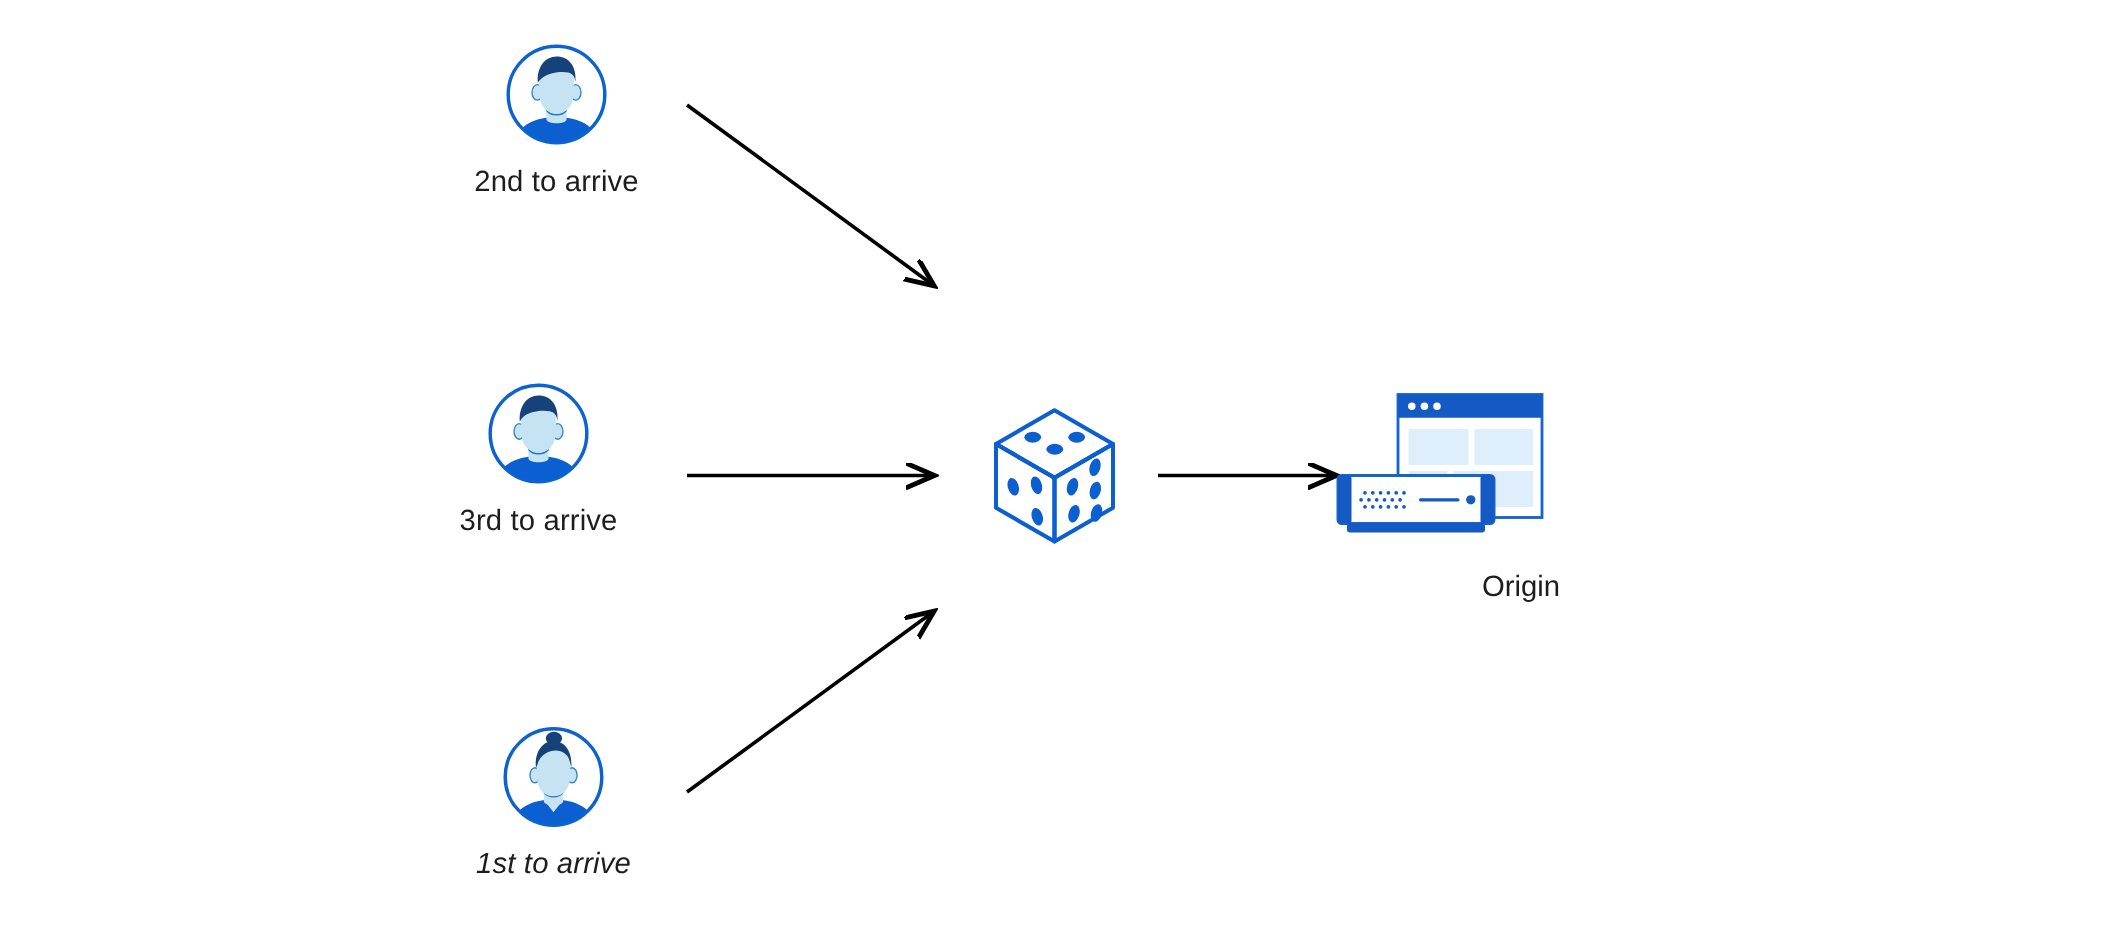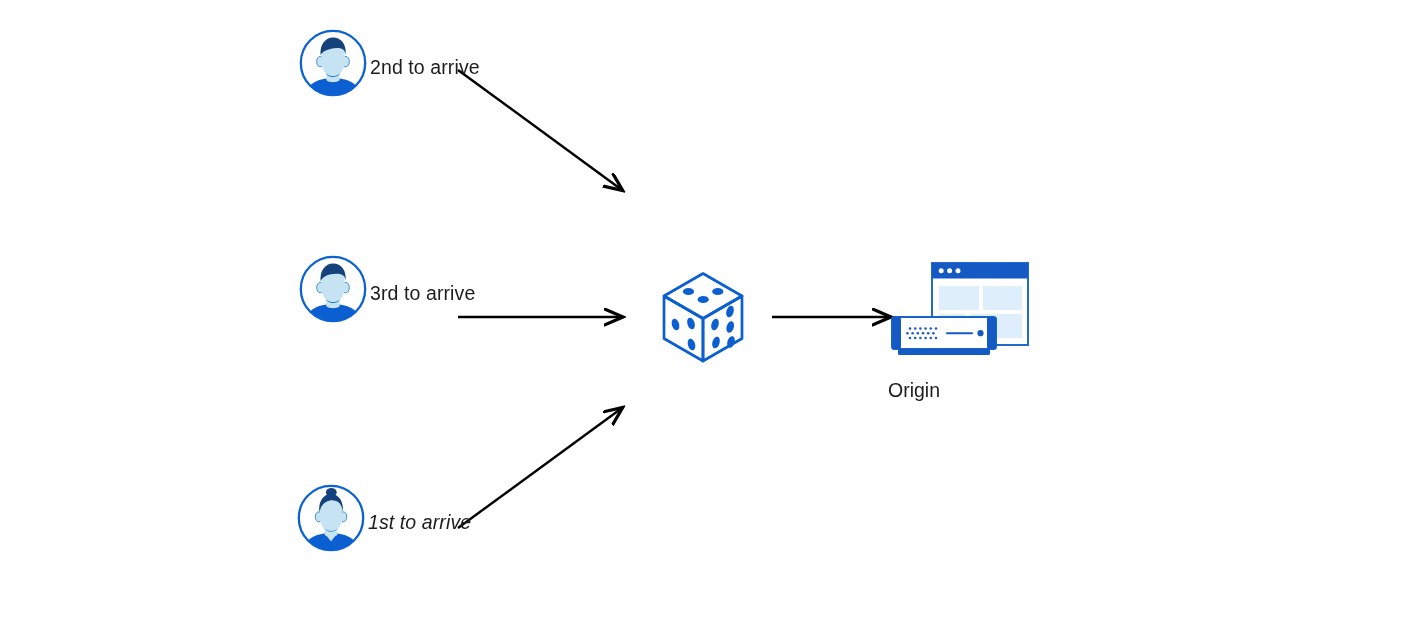--- a/index.html
+++ b/index.html
@@ -14,20 +14,21 @@
   #canvas {
     position: relative;
     width: 1405px;
     height: 633px;
     background: #ffffff;
     overflow: hidden;
   }
   .node {
     position: absolute;
     display: flex;
+    flex-direction: column;
     align-items: center;
   }
   .avatar-wrap {
     width: 74px;
     height: 74px;
     display: block;
   }
   .node-label {
     margin-top: 10px;
     font-size: 19.5px;
@@ -44,21 +45,21 @@
     height: 633px;
     pointer-events: none;
   }
   .dice-node {
     position: absolute;
   }
   .origin-node {
     position: absolute;
     display: flex;
     flex-direction: column;
-    align-items: flex-start;
+    align-items: flex-end;
   }
   .origin-label {
     font-size: 19.5px;
     color: #1d1d1f;
     white-space: nowrap;
     margin-top: 8px;
   }
 </style>
 </head>
 <body>
@@ -107,21 +108,21 @@
                    C49.2 25.0 47.6 23.1 45.0 22.4 C40.2 21.1 32.4 22.6 28.6 25.1
                    C26.6 26.4 25.3 27.6 24.6 29.2 Z" fill="#16427c"></path>
           <path d="M44.2 21.9 C47.0 21.2 48.9 23.3 49.5 25.6 C48.9 22.3 47.5 21.3 44.2 21.9 Z" fill="#16427c"></path>
         </g>
         <circle cx="37" cy="37" r="32.2" fill="none" stroke="#0d62d1" stroke-width="2.3"></circle>
       </svg>
     </span>
     <span class="node-label">2nd to arrive</span>
   </div>
 
-  <div class="node" style="left:296px; top:252px; width:150px;justify-content:space-between;">
+  <div class="node" style="left:284px; top:252px; width:150px;justify-content:space-between;">
     <span class="avatar-wrap">
       <svg viewBox="0 0 74 74" width="74" height="74">
         <defs>
           <clipPath id="clipB">
               <circle cx="37" cy="37" r="32.2"></circle>
             </clipPath>
         </defs>
         <circle cx="37" cy="37" r="32.2" fill="#ffffff"></circle>
         <g clip-path="url(#clipB)">
           <path d="M8 74 C8 59.5 20.5 52 37 52 C53.5 52 66 59.5 66 74 Z" fill="#0b5fd0"></path>

